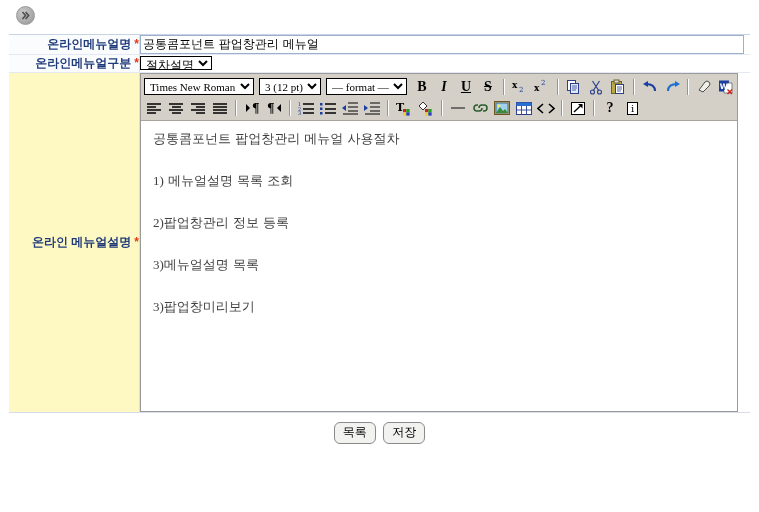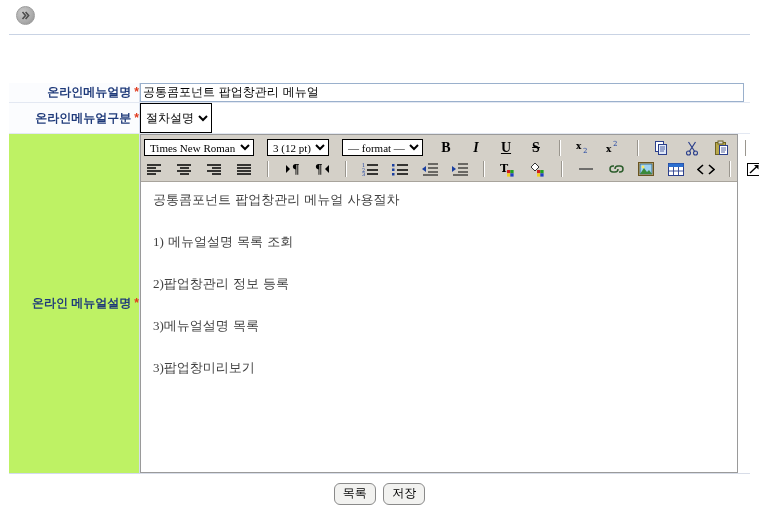--- a/index.html
+++ b/index.html
@@ -26,52 +26,51 @@
   .hdr-icon svg{display:block;}
   .page-title{
     font-size:13px;font-weight:bold;color:#1a1a1a;letter-spacing:.2px;
   }
 
   
   .form-wrap{margin:2px 9px 0 9px;border-top:1px solid #c9d3e4;}
   table.form{
     width:741px;border-collapse:collapse;table-layout:fixed;
     border-bottom:1px solid #cfcfcf;
-    margin-top:48px;
   }
   table.form td{vertical-align:middle;padding:0;}
   td.lbl{
     width:130px;
     background:#fbfcfe;
     border-right:1px solid #d6deec;
     border-bottom:1px solid #e3e8f2;
     text-align:right;
     padding:4px 7px 4px 0;
     color:#1f3a7a;font-weight:bold;font-size:12px;white-space:nowrap;
   }
-  td.lbl.tall{background:#bef264;border-bottom:1px solid #d3dbee;}
+  td.lbl.tall{background:#fef9c3;border-bottom:1px solid #d3dbee;}
   td.fld{
     background:#ffffff;
     border-bottom:1px solid #e3e8f2;
     padding:3px 4px 3px 1px;
   }
   td.fld.plain{border-bottom:1px solid #d8dde8;}
   .req{color:#e03a1e;font-weight:bold;margin-left:3px;}
 
   
   input.txt{
     width:598px;height:15px;
     border:1px solid #9ab0cc;
     font-family:"DejaVu Sans",sans-serif;font-size:12px;
     padding:1px 2px;background:#fff;color:#000;
     box-sizing:content-box;
   }
   select.sel{
     font-family:"DejaVu Sans",sans-serif;font-size:12px;
-    border:1px solid #000;background:#fff;padding:0 1px;height:30px;
+    border:1px solid #000;background:#fff;padding:0 1px;height:14px;
   }
   .ta-wrap{position:relative;width:604px;}
   textarea.ta{
     width:598px;height:32px;resize:none;
     border:1px solid #9ab0cc;background:#fff;
     font-family:"DejaVu Sans",sans-serif;font-size:12px;
     padding:1px 2px;line-height:15px;color:#000;
     overflow:hidden;display:block;box-sizing:content-box;
   }
   .vscroll{
@@ -91,21 +90,21 @@
 
   
   .editor{
     width:596px;border:1px solid #9a9a9a;background:#fff;
   }
   .toolbar{
     background:#d4d0c8;
     border-bottom:1px solid #a8a49c;
     padding:2px 2px 1px 2px;
   }
-  .trow{display:flex;align-items:center;height:21px;gap:8px;}
+  .trow{display:flex;align-items:center;height:21px;gap:0;}
   .trow.r2{height:22px;}
   .tsel{
     font-family:"Liberation Serif","DejaVu Serif",serif;font-size:11px;
     height:17px;border:1px solid #000;background:#fff;
     margin:0 4px 0 1px;padding:0 1px;color:#000;
   }
   .tb{
     width:22px;height:19px;
     display:flex;align-items:center;justify-content:center;
     flex:0 0 auto;cursor:default;

